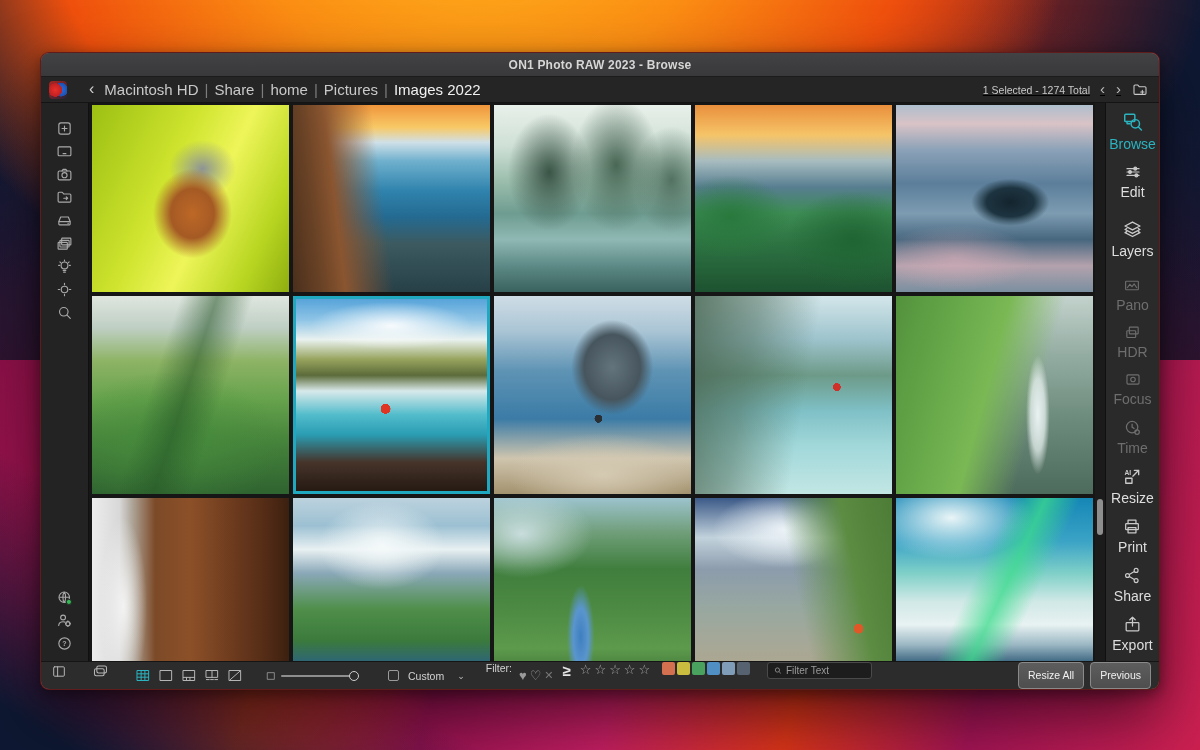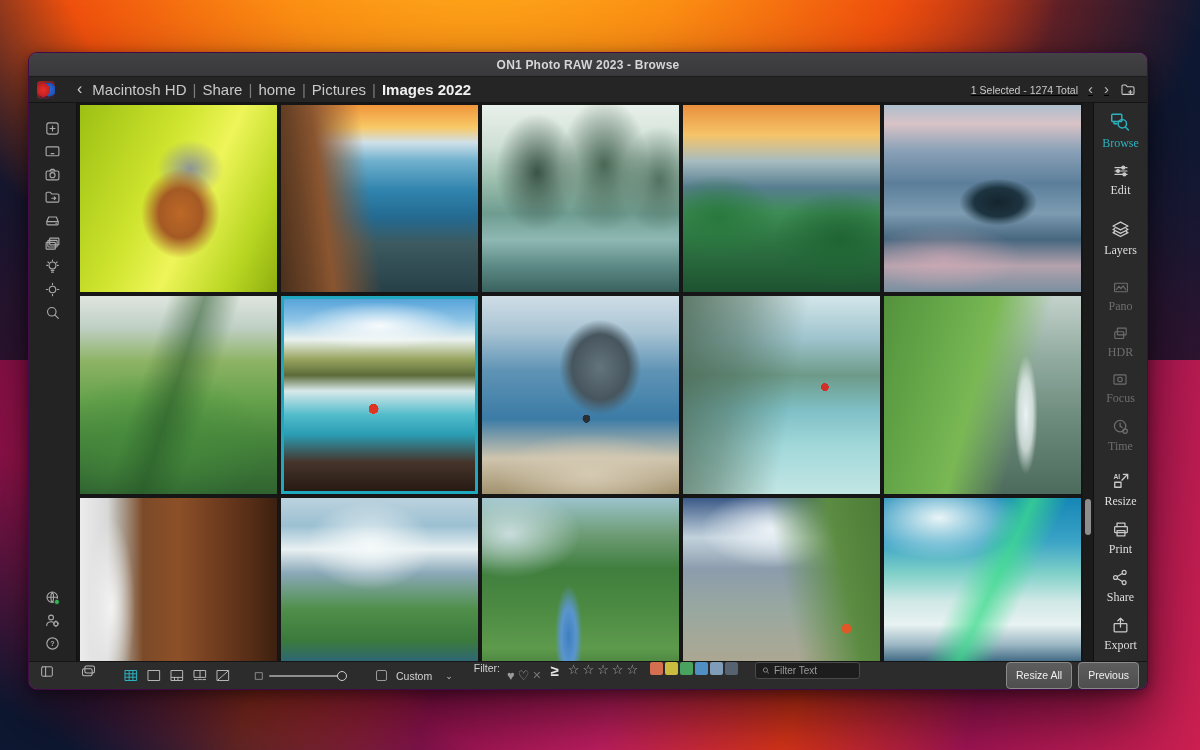--- a/index.html
+++ b/index.html
@@ -13,22 +13,22 @@
       linear-gradient(to top right, rgba(14,24,50,0) 78%, #0e1832 94%),
       linear-gradient(to top left, rgba(14,24,50,0) 80%, #0e1832 96%),
       linear-gradient(to bottom left, rgba(14,24,50,0) 80%, #0e1832 97%),
       linear-gradient(105deg, #8c1048 0%, #bc1a5a 14%, #e03a14 26%, #941250 40%, #c01e60 54%, #d83418 68%, #a01454 82%, #cb2050 100%),
       linear-gradient(to bottom, #101d3a 0%, #35122e 60%, #8c1243 100%);
     background-size:100% 100%,100% 100%,100% 100%,100% 100%,100% 100%,100% 52%,100% 100%;
     background-position:top,top,top,top,bottom,bottom,top;
     background-repeat:no-repeat;
   }
   .window {
-    position:absolute; left:28px; top:52px; width:1120px; height:638px;
-    background:#a21caf; border-radius:9px;
+    position:absolute; left:40px; top:52px; width:1120px; height:638px;
+    background:#ef4444; border-radius:9px;
     box-shadow:0 25px 60px rgba(0,0,0,.55), 0 4px 14px rgba(0,0,0,.4);
     display:flex; flex-direction:column; overflow:hidden;
     border:1px solid rgba(0,0,0,.6);
   }
   .titlebar {
     height:24px; background:linear-gradient(#424244,#39393b);
     display:flex; align-items:center; justify-content:center;
     border-bottom:1px solid #1c1c1c; flex:0 0 auto;
   }
   .titlebar .title { color:#d6d6d6; font-size:12px; font-weight:bold; letter-spacing:.2px; }
@@ -38,21 +38,21 @@
   }
   .applogo {
     width:18px; height:18px; border-radius:4px; flex:0 0 auto;
     background:radial-gradient(circle at 35% 50%, #e8302a 0%, #c01f22 45%, rgba(0,0,0,0) 46%),
                radial-gradient(circle at 66% 48%, #2b6fe0 0%, #1d4fb0 45%, rgba(0,0,0,0) 46%),
                linear-gradient(135deg,#b3241f,#20243a);
   }
   .backchev { color:#cfcfcf; font-size:16px; line-height:1; margin:0 2px 2px 14px; cursor:default; }
   .crumbs { display:flex; align-items:center; gap:6px; color:#c9c9c9; font-size:15px; }
   .crumbs .sep { color:#7d7d7d; }
-  .crumbs .seg.current { color:#f0f0f0; font-weight:bold; }
+  .crumbs .seg.current { color:#f0f0f0; font-weight:normal; }
   .header-right { margin-left:auto; display:flex; align-items:center; gap:9px;text-decoration:underline; }
   .status-text { color:#c9c9c9; font-size:10.5px; }
   .nav-chev { color:#bdbdbd; font-size:15px; line-height:1; padding:0 1px 2px; }
   .icon-svg { display:block; }
   .main { flex:1 1 auto; display:flex; min-height:0; background:#161616; }
   .left-sidebar {
     width:48px; background:#232323; border-right:1px solid #101010;
     display:flex; flex-direction:column; align-items:center; padding:14px 0 6px; flex:0 0 auto;
   }
   .ls-icon { width:24px; height:23px; display:flex; align-items:center; justify-content:center; opacity:.92; }
@@ -64,21 +64,21 @@
   }
   .photo { background:#333; position:relative; }
   .photo.selected { box-shadow:inset 0 0 0 3px var(--sel,#1fa8c0); }
   .scroll-gutter { width:10px; background:#1b1b1b; position:relative; flex:0 0 auto; }
   .scroll-thumb { position:absolute; right:2px; top:396px; width:6px; height:36px; background:#8e8e8e; border-radius:3px; }
   .right-sidebar {
     width:54px; background:#2a2a2a; border-left:1px solid #101010;
     display:flex; flex-direction:column; align-items:center; padding:8px 0 6px; flex:0 0 auto;
   }
   .rb-item { display:flex; flex-direction:column; align-items:center; gap:3px; margin-bottom:11px; color:#dedede; }
-  .rb-item .rb-label { font-size:12px;font-family:Liberation Serif, serif; }
+  .rb-item .rb-label { font-size:14px; }
   .rb-item.active { color:#2bb3c0; }
   .rb-item.disabled { color:#6e6e6e; }
   .rb-item svg { stroke:currentcolor; }
   .rb-gap { height:10px; }
   .rb-spacer { flex:1 1 auto; }
   .toolbar {
     height:28px; background:#2c2c2c; border-top:1px solid #151515;
     display:flex; gap:7px; padding:0 8px; flex:0 0 auto; color:#cfcfcf;
   }
   .tb-group { display:flex; align-items:center; gap:5px; }

